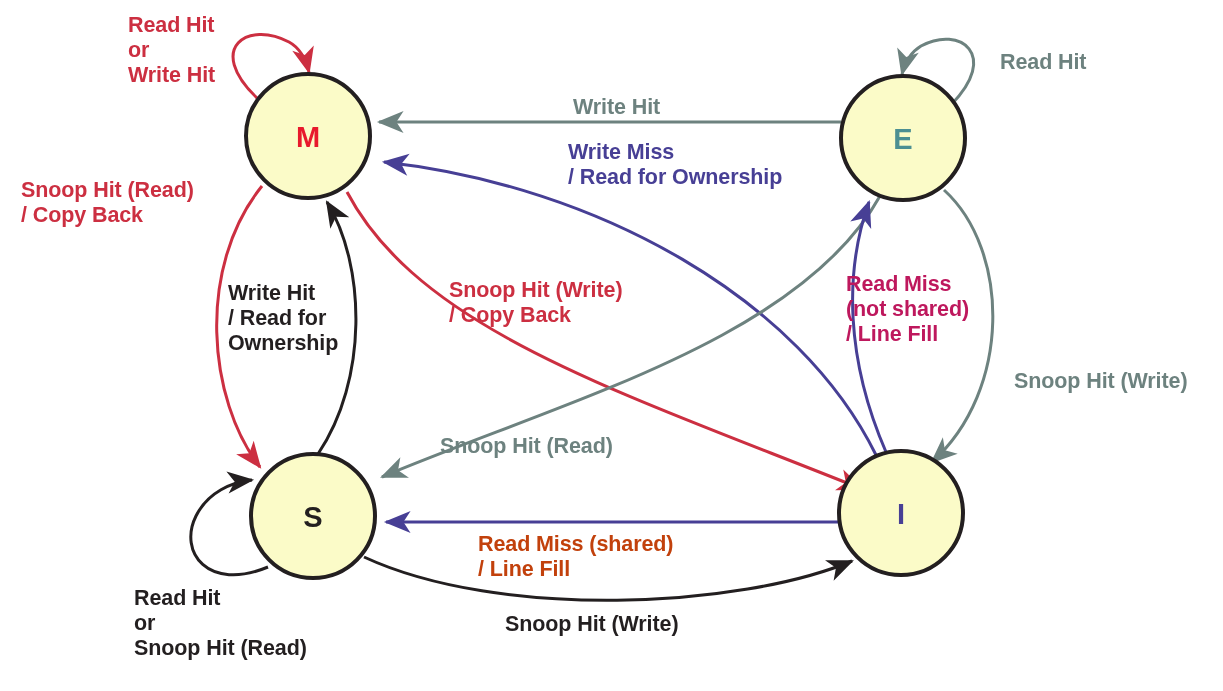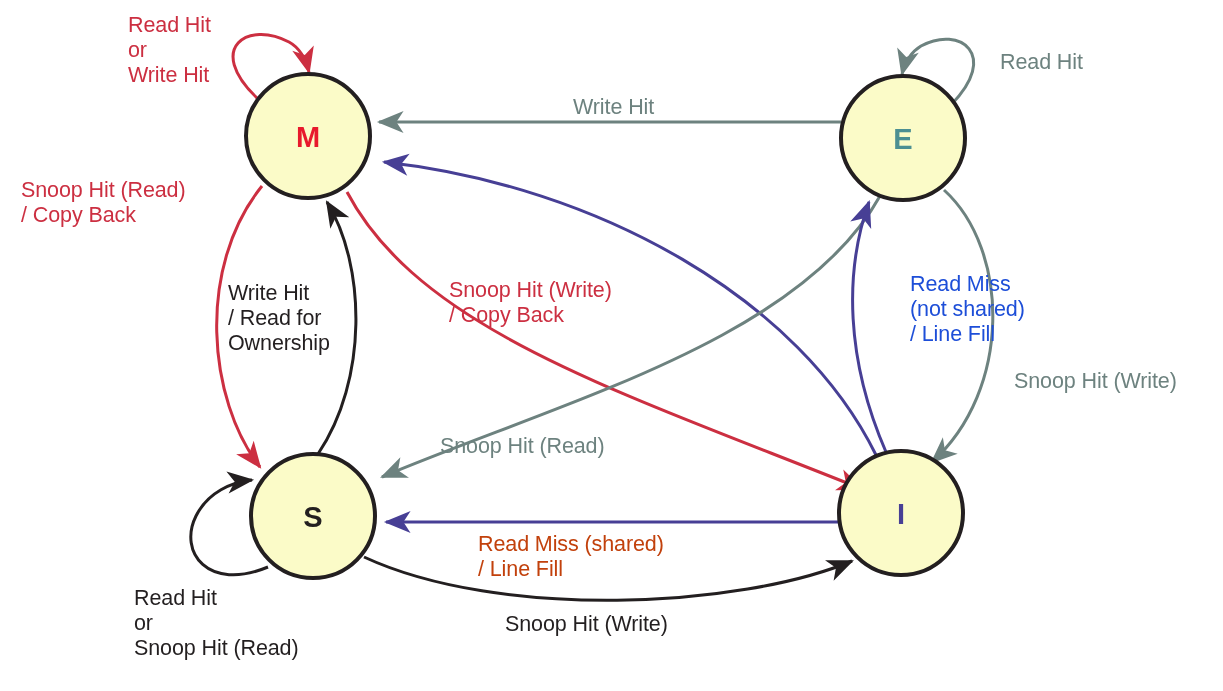--- a/index.html
+++ b/index.html
@@ -27,21 +27,21 @@
   .state-label {
     font-weight: bold;
     font-size: 29px;
     text-anchor: middle;
     dominant-baseline: central;
     font-family: "Liberation Sans", sans-serif;
   }
   .edge-text {
     position: absolute;
     font-family: "Liberation Sans", sans-serif;
-    font-weight: normal;
+    font-weight: bold;
     font-size: 21.5px;
     line-height: 25px;
     white-space: pre;
     letter-spacing: -0.1px;
   }
 </style>
 </head>
 <body>
 
 <div id="diagram-root">
@@ -114,34 +114,36 @@
 Write Hit</div>
 
   <div class="edge-text" style="left:1000px; top:50px; color:#6d827f;">Read Hit</div>
 
   <div class="edge-text" style="left:134px; top:586px; color:#231f20;">Read Hit
 or
 Snoop Hit (Read)</div>
 
   <div class="edge-text" style="left:573px; top:95px; color:#6d827f;">Write Hit</div>
 
+  <div class="edge-text" style="left:568px; top:140px; color:#473f95;">Write Miss
+/ Read for Ownership</div>
 
   <div class="edge-text" style="left:21px; top:178px; color:#cc2f41;">Snoop Hit (Read)
 / Copy Back</div>
 
   <div class="edge-text" style="left:228px; top:281px; color:#231f20;">Write Hit
 / Read for
 Ownership</div>
 
   <div class="edge-text" style="left:449px; top:278px; color:#cc2f41;">Snoop Hit (Write)
 / Copy Back</div>
 
   <div class="edge-text" style="left:440px; top:434px; color:#6d827f;">Snoop Hit (Read)</div>
 
-  <div class="edge-text" style="left:910px; top:272px; color:#1d4ed8;">Read Miss
+  <div class="edge-text" style="left:846px; top:272px; color:#be185d;">Read Miss
 (not shared)
 / Line Fill</div>
 
   <div class="edge-text" style="left:1014px; top:369px; color:#6d827f;">Snoop Hit (Write)</div>
 
   <div class="edge-text" style="left:478px; top:532px; color:#c2410c;">Read Miss (shared)
 / Line Fill</div>
 
   <div class="edge-text" style="left:505px; top:612px; color:#231f20;">Snoop Hit (Write)</div>
 

